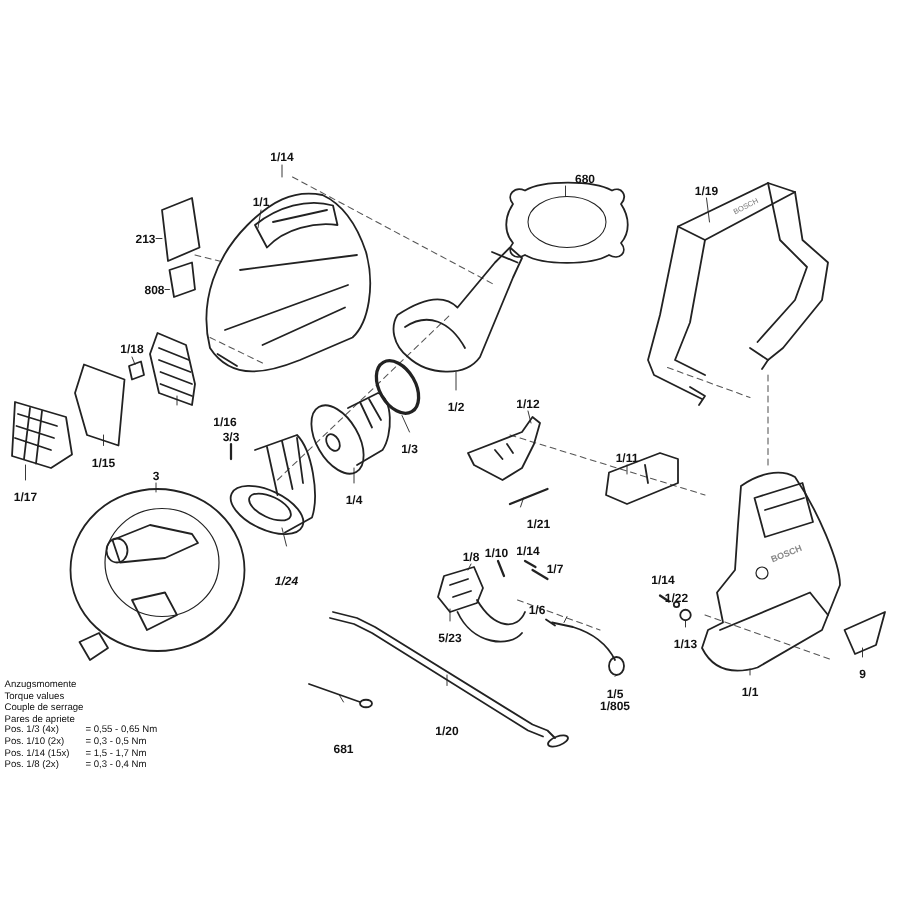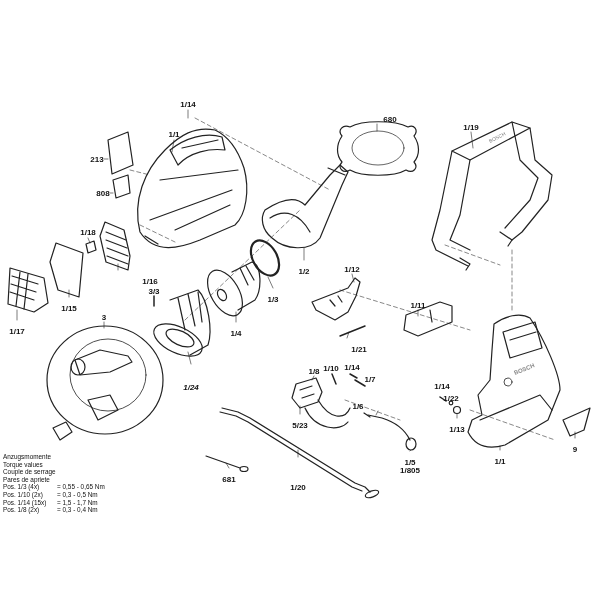--- a/index.html
+++ b/index.html
@@ -229,21 +229,21 @@
       <div class="lbl" style="left: 358px; top: 403px; text-align: right;">1/6</div>
       <div class="lbl" style="left: 300px; top: 422px;">5/23</div>
       <div class="lbl" style="left: 442px; top: 383px;">1/14</div>
       <div class="lbl" style="left: 451px; top: 395px;">1/22</div>
       <div class="lbl" style="left: 457px; top: 426px;">1/13</div>
       <div class="lbl" style="left: 410px; top: 459px;">1/5</div>
       <div class="lbl" style="left: 410px; top: 467px;">1/805</div>
       <div class="lbl" style="left: 500px; top: 458px;">1/1</div>
       <div class="lbl" style="left: 575px; top: 446px;">9</div>
       <div class="lbl" style="left: 298px; top: 465px; margin-top: 19px;">1/20</div>
-      <div class="lbl" style="left: 229px; top: 476px;">681</div>
+      <div class="lbl" style="left: 229px; top: 496px;">681</div>
     </div>
 
   <div class="torque">
     <div>Anzugsmomente</div>
     <div>Torque values</div>
     <div>Couple de serrage</div>
     <div>Pares de apriete</div>
     <div class="row">
       <span class="pos">Pos. 1/3 (4x)</span>
       <span>= 0,55 - 0,65 Nm</span>

